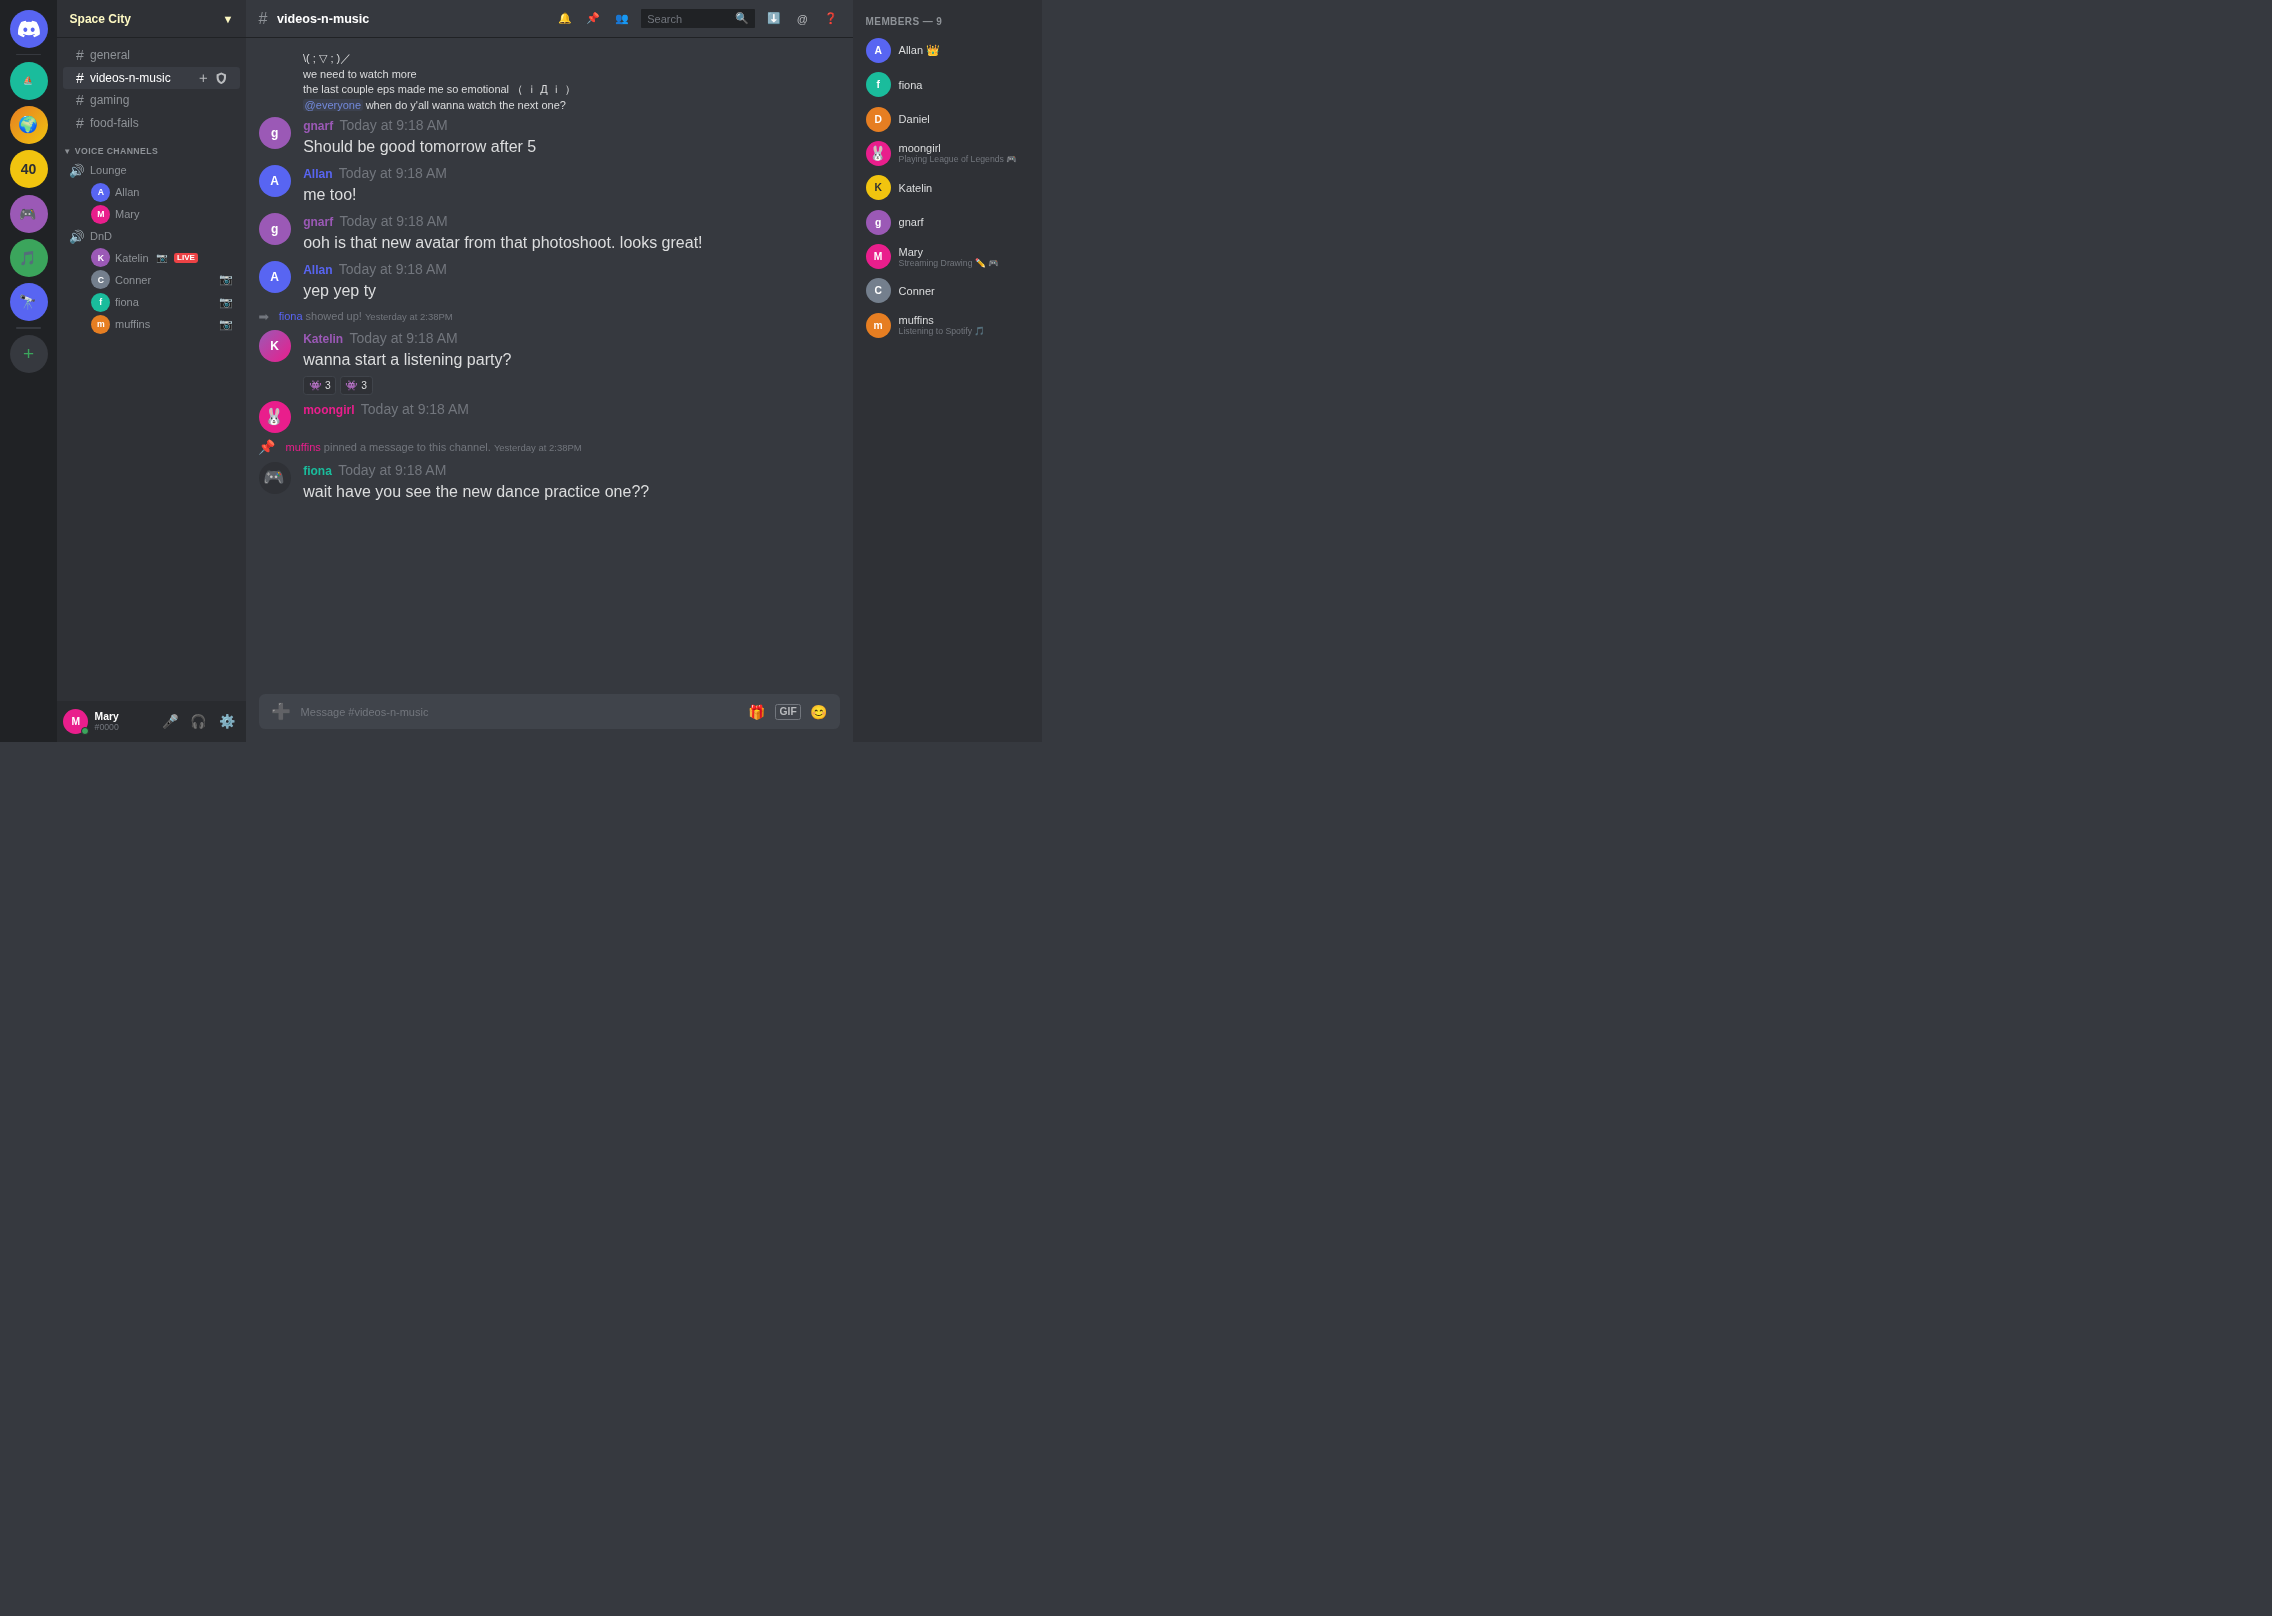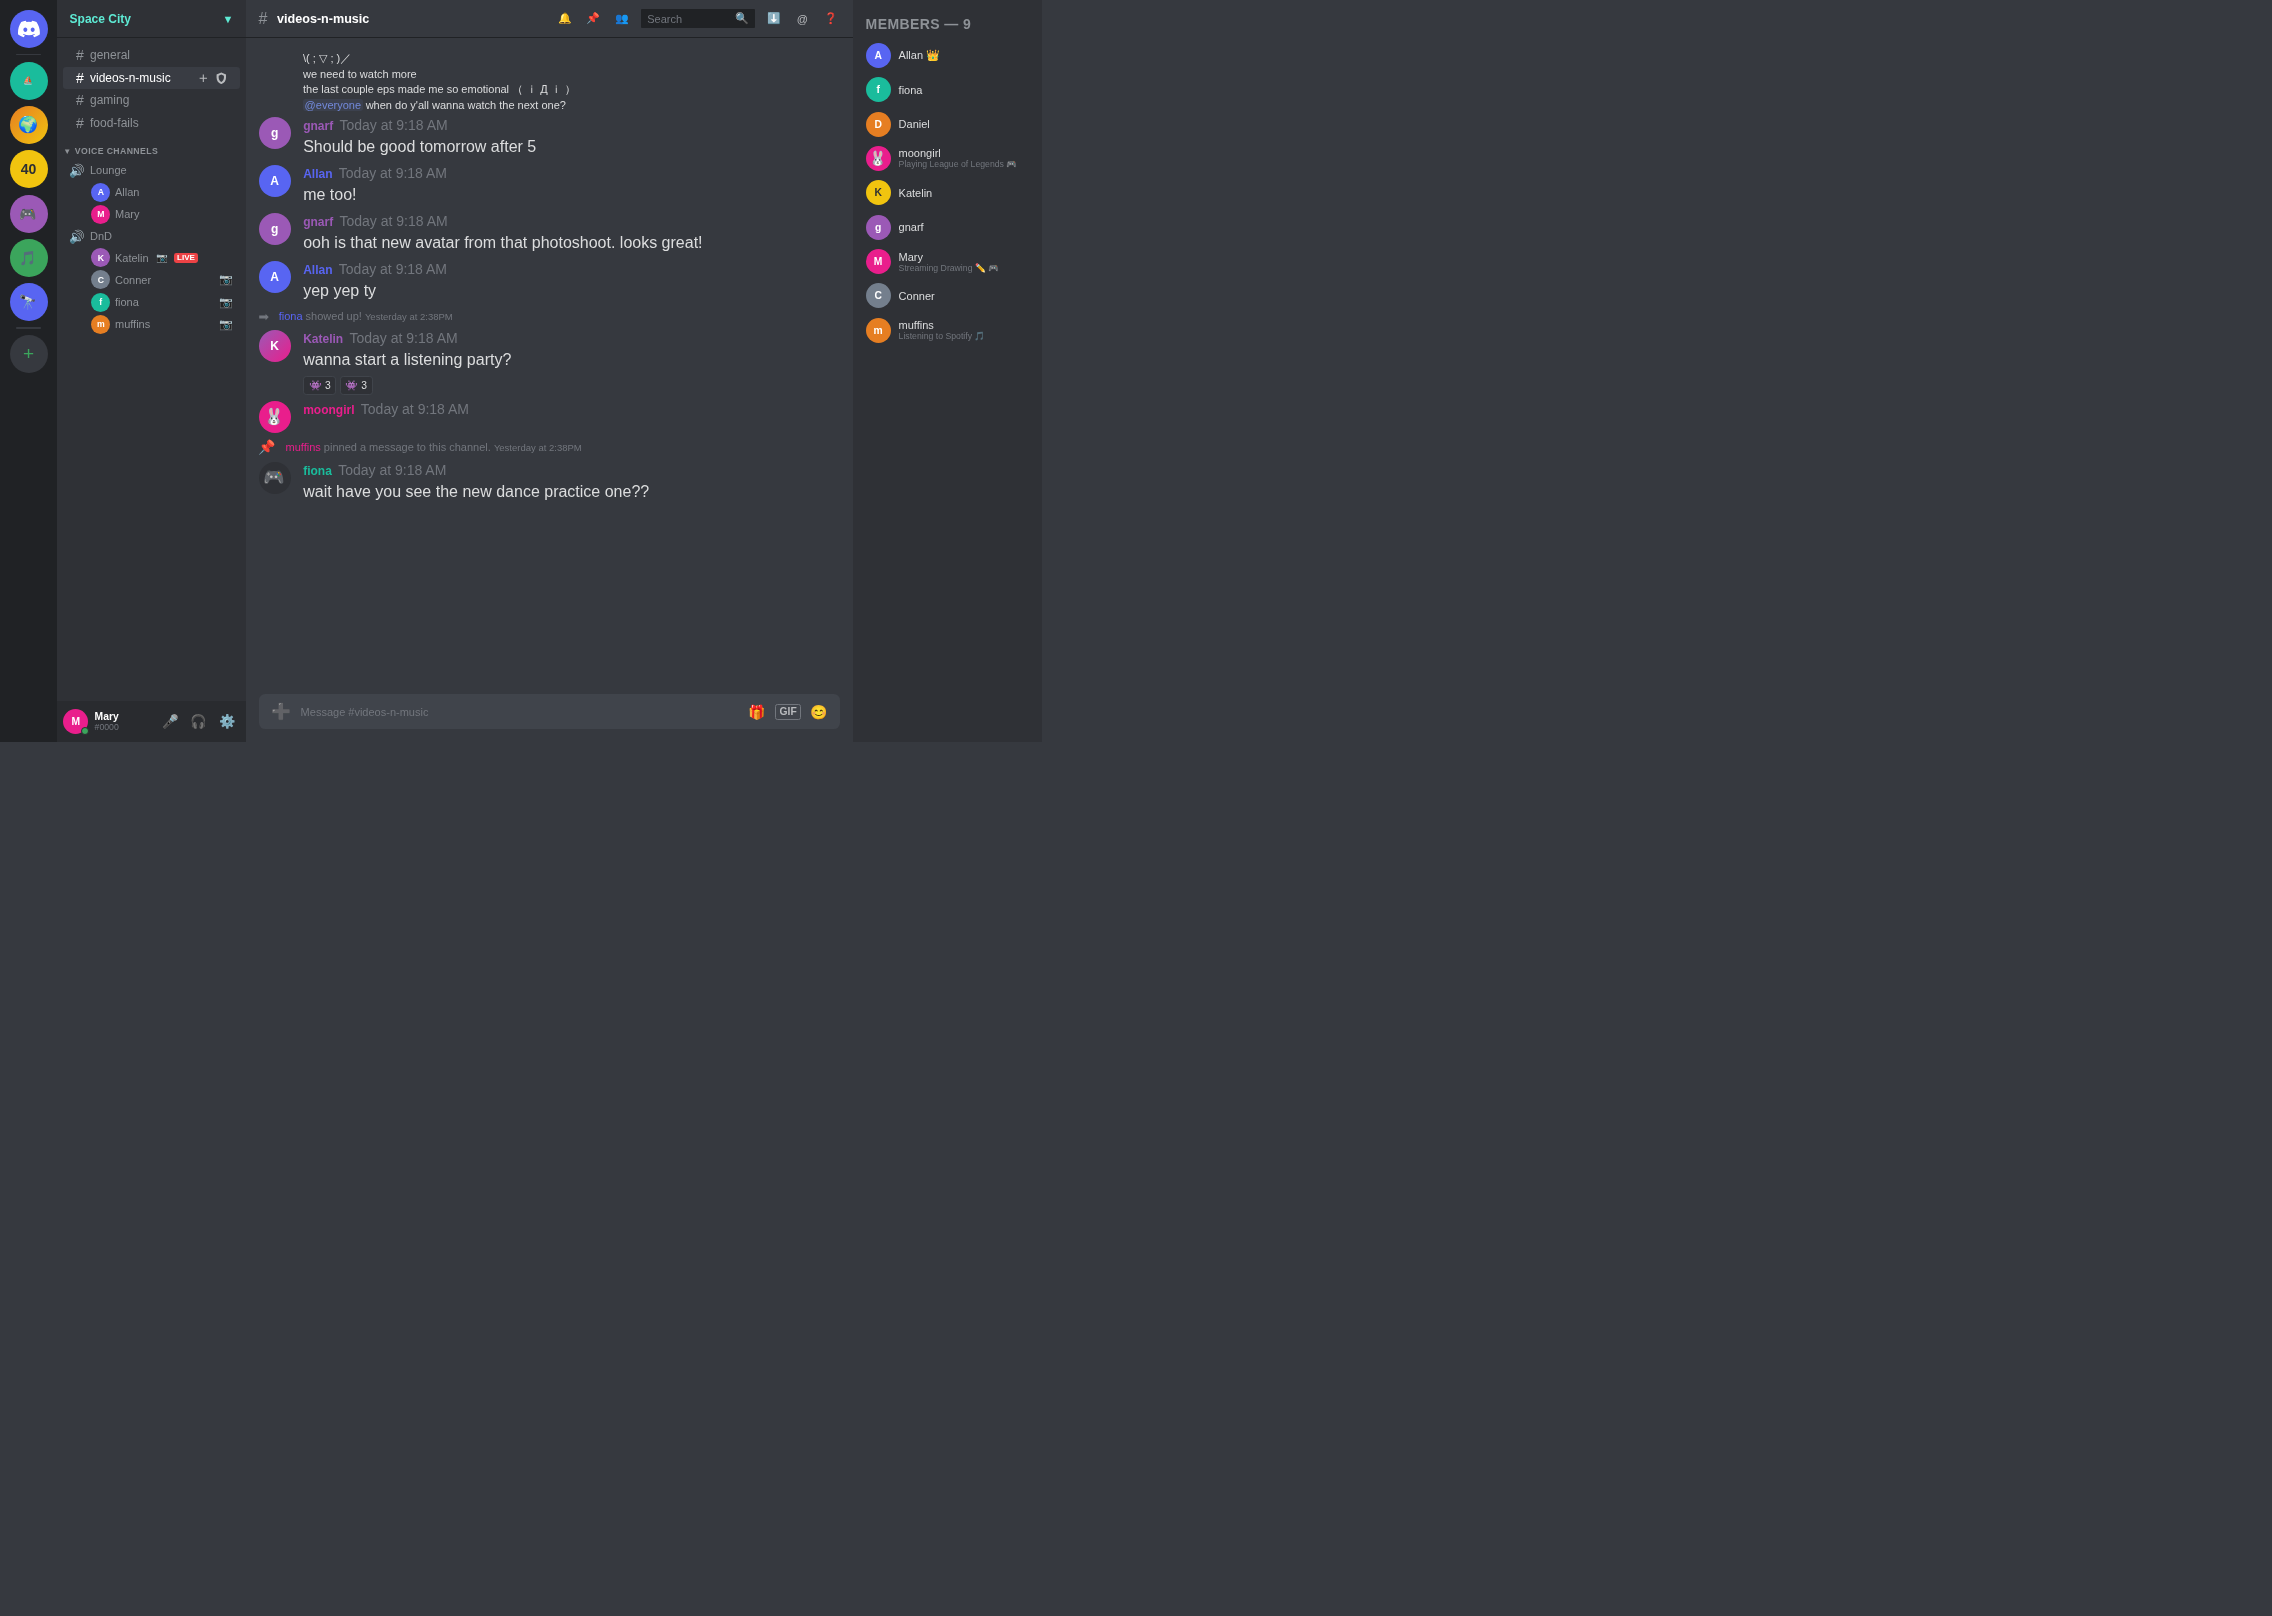--- a/index.html
+++ b/index.html
@@ -71,21 +71,21 @@
     }
     .server-header {
       height: 38px;
       display: flex;
       align-items: center;
       justify-content: space-between;
       padding: 0 12.6px;
       border-bottom: 0.8px solid #202225;
       font-weight: 600;
       font-size: 12px;
-      color: #5eead4;
+      color: #fef9c3;
       cursor: pointer;
     }
     .channel-list {
       flex: 1;
       overflow-y: auto;
       padding: 6.3px 0;
     }
     .channel-item {
       display: flex;
       align-items: center;
@@ -416,21 +416,21 @@
 
     
     .members-sidebar {
       width: 189px;
       background: #2f3136;
       overflow-y: auto;
       flex-shrink: 0;
       padding: 12.6px 6.3px;
     }
     .members-header {
-      font-size: 14px;
+      font-size: 10px;
       font-weight: 700;
       color: #8e9297;
       text-transform: uppercase;
       letter-spacing: 0.4px;
       padding: 3.2px 6.3px 6.3px;
     }
     .member-item {
       display: flex;
       align-items: center;
       padding: 4.7px 6.3px;

